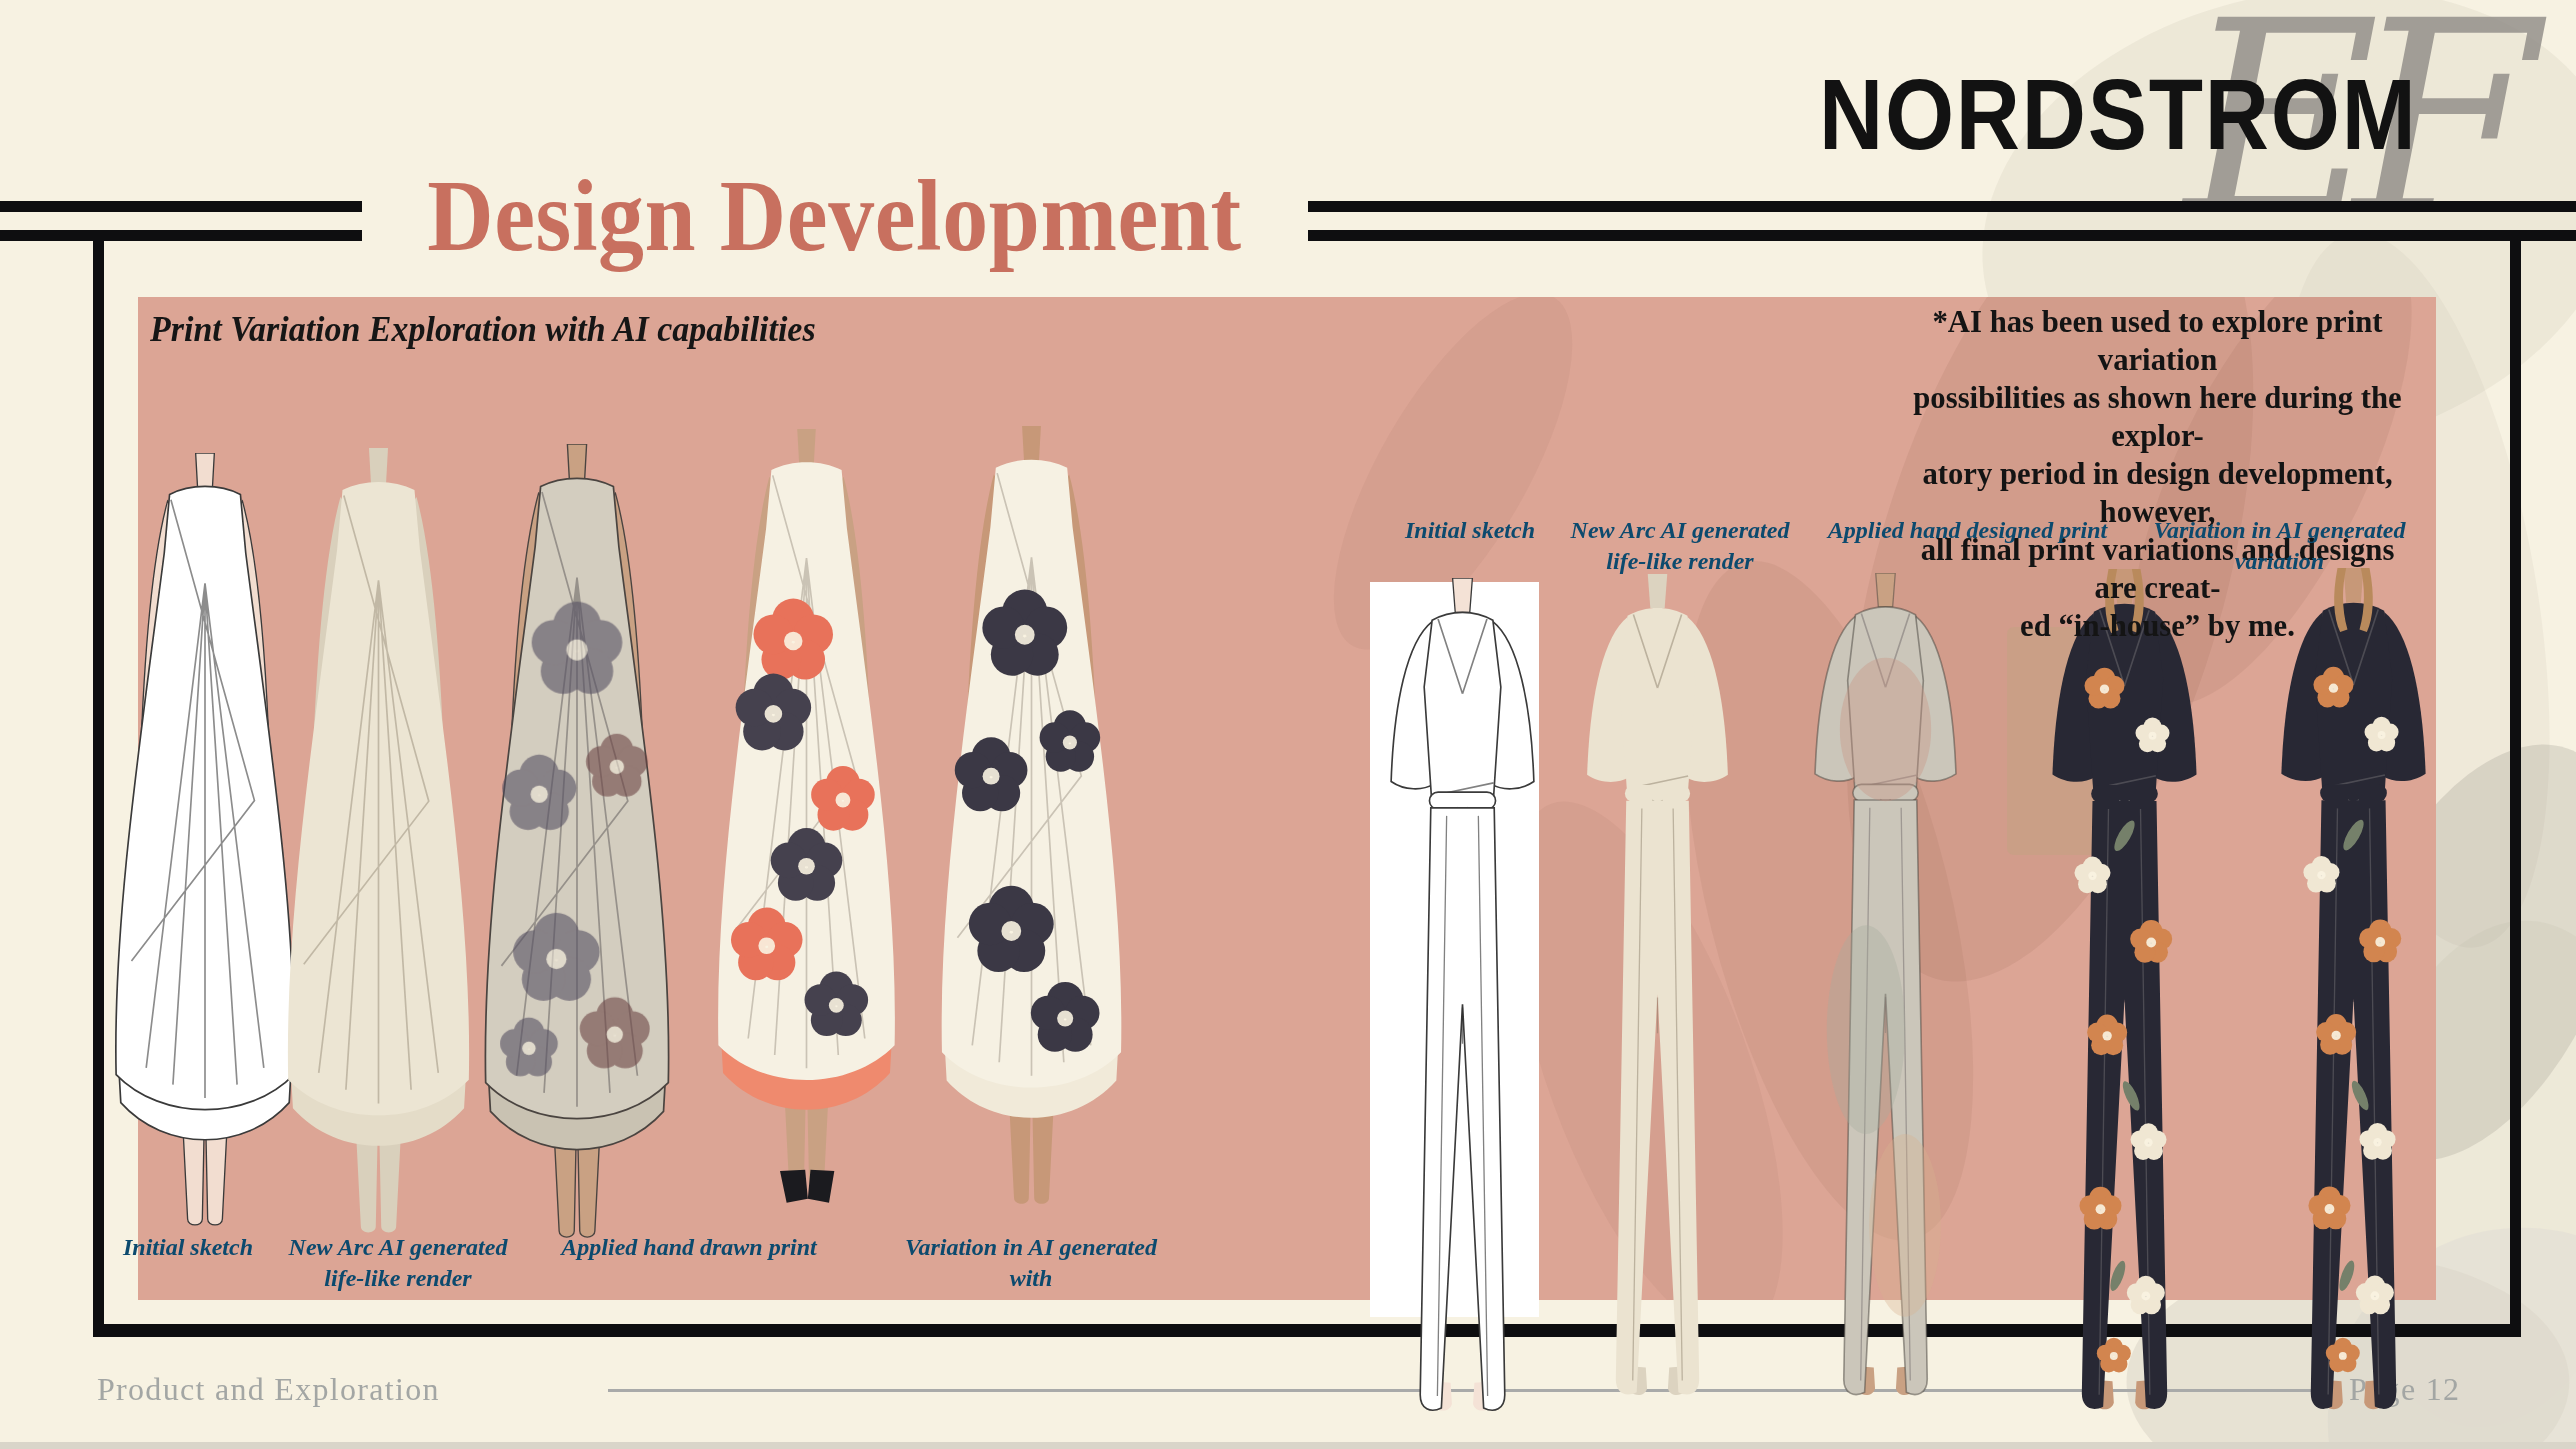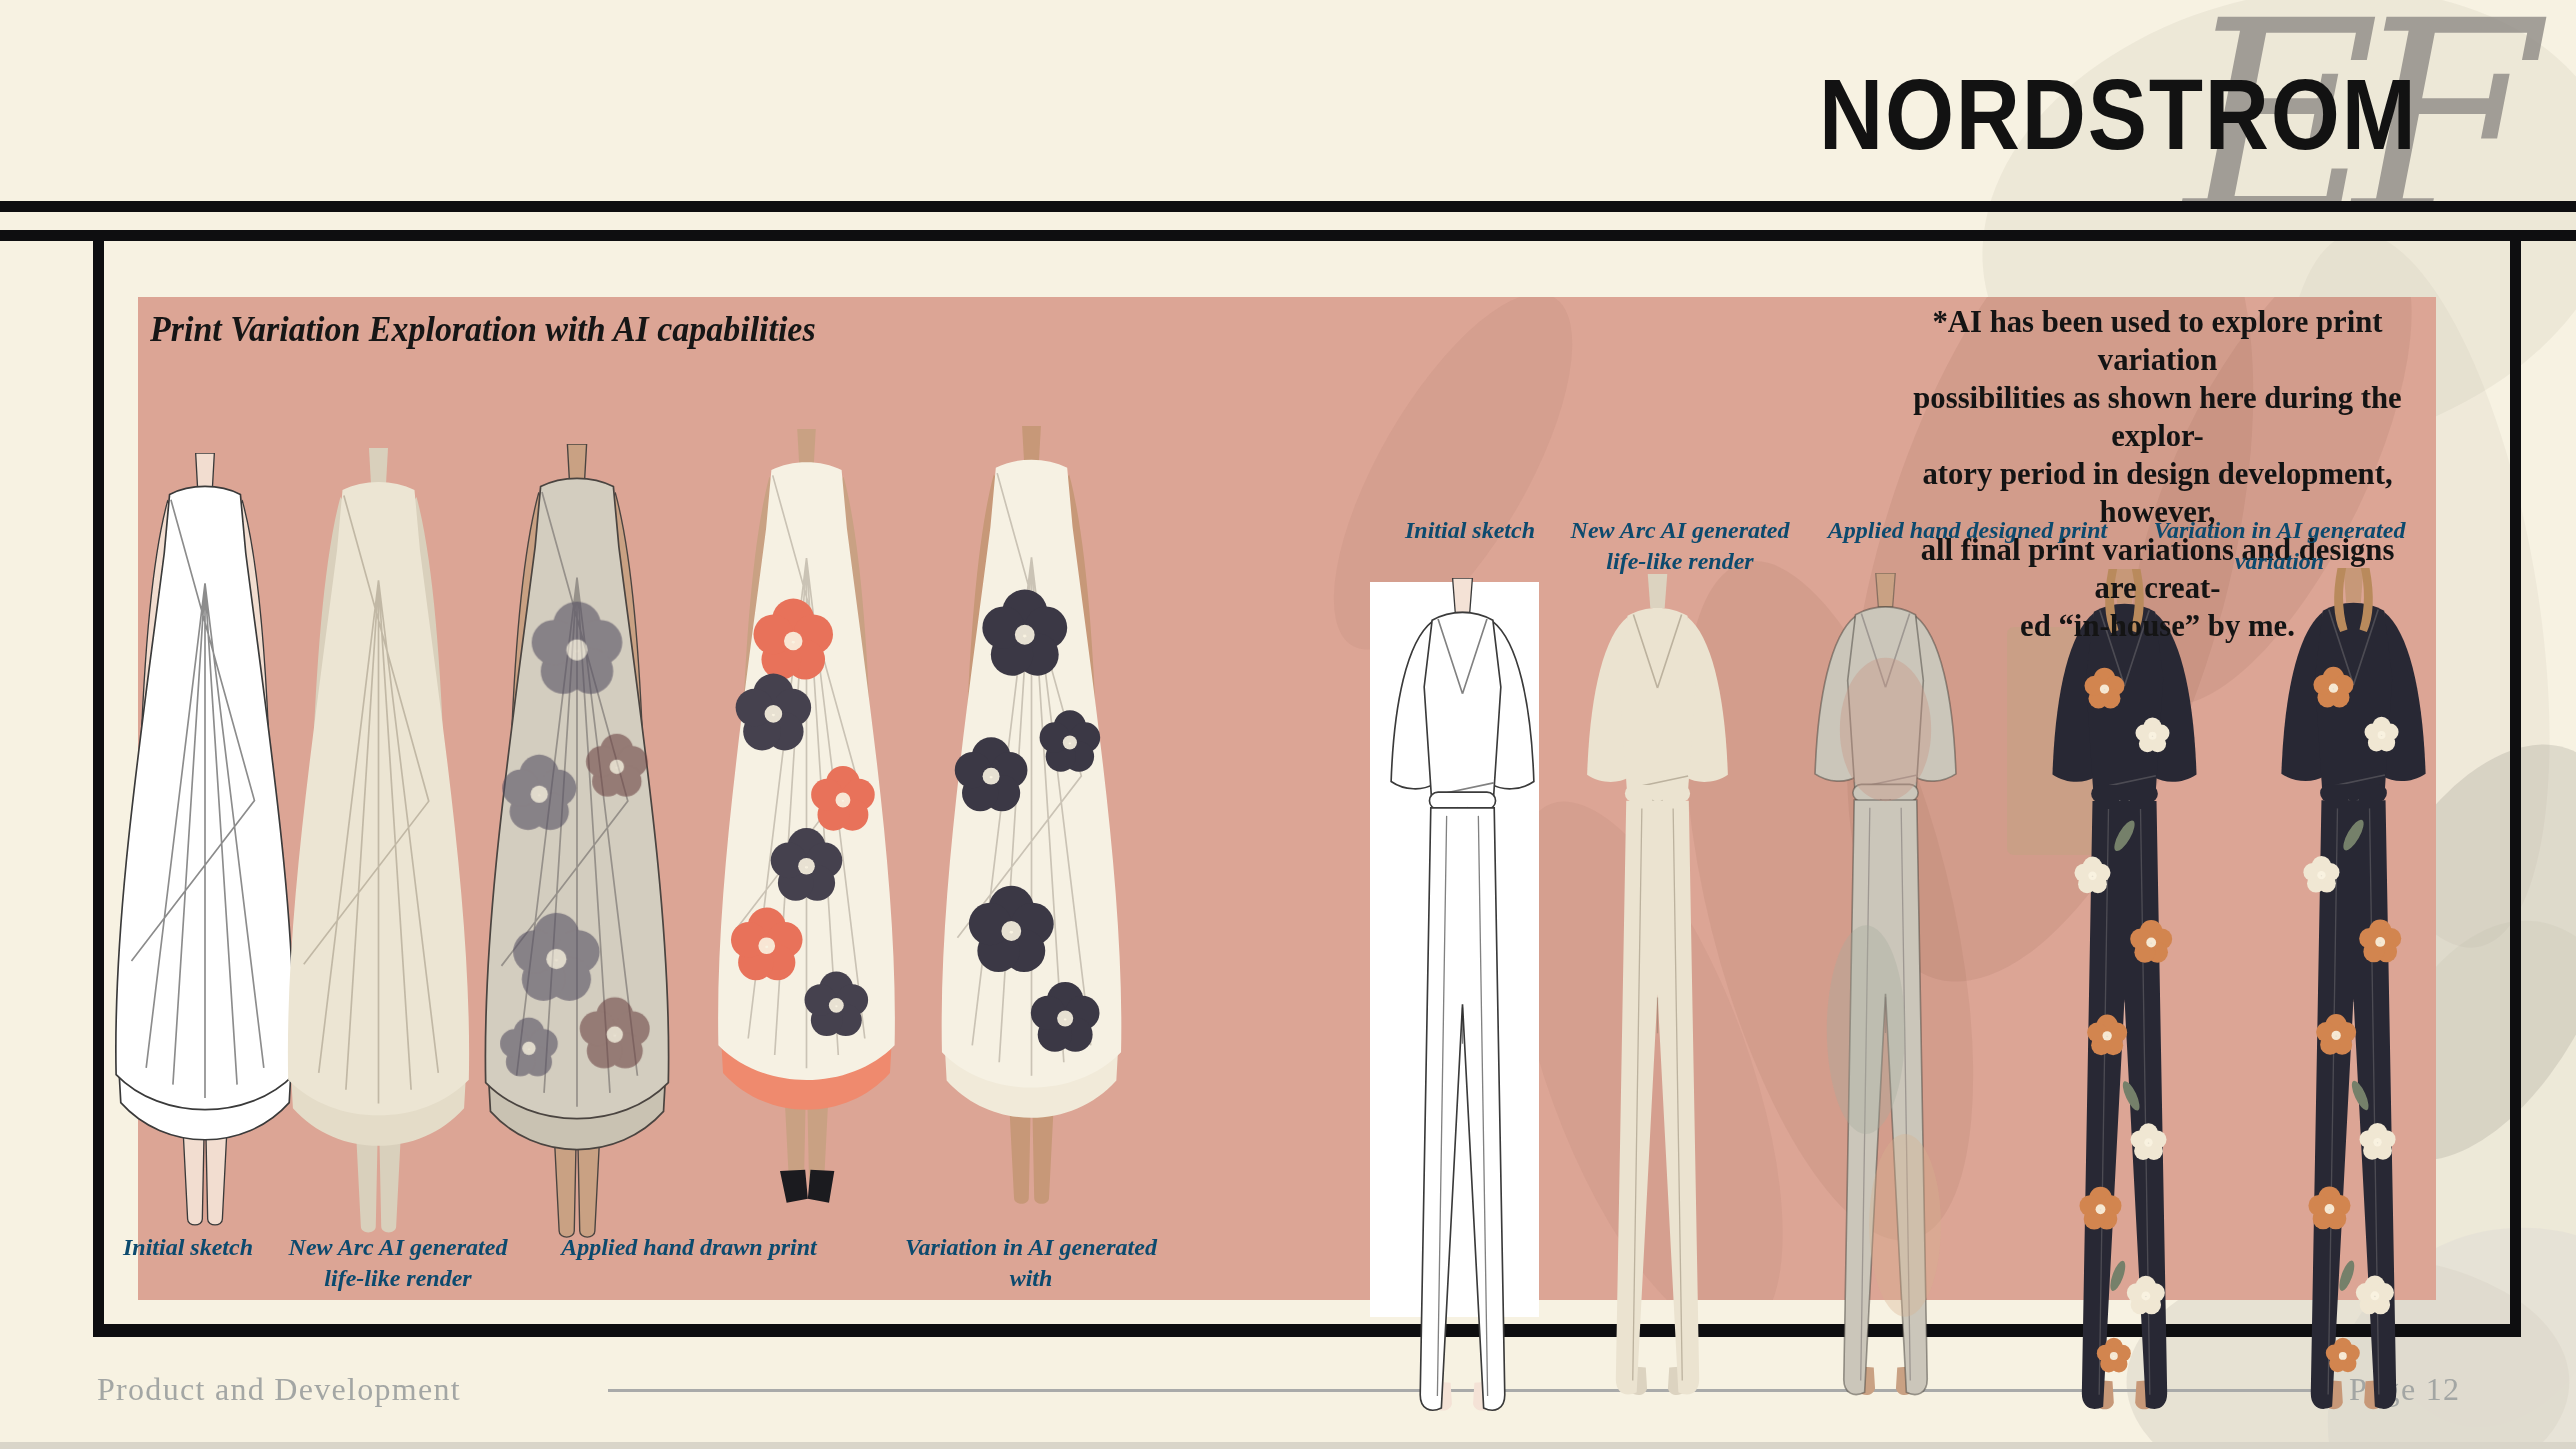--- a/index.html
+++ b/index.html
@@ -221,20 +221,23 @@
       <ellipse cx="2250" cy="1150" rx="150" ry="420" fill="#8b5948" opacity=".08" transform="rotate(-20 2250 1150)"></ellipse>
     </svg>
   </div>
 
   <div id="rule-top-a" class="hline"></div>
   <div id="rule-top-b" class="hline"></div>
   <div id="frame-left" class="vline"></div>
   <div id="frame-right" class="vline"></div>
   <div id="frame-bottom" class="hline"></div>
 
+  <div id="title-wrap">
+    <span id="title-text">Design Development</span>
+  </div>
 
   <div id="monogram">EF</div>
   <div id="brand">NORDSTROM</div>
 
   <div id="panel-heading">Print Variation Exploration with AI capabilities</div>
   <div id="disclaimer">
     <div>*AI has been used to explore print variation</div>
     <div>possibilities as shown here during the explor-</div>
     <div>atory period in design development, however,</div>
     <div>all final print variations and designs are creat-</div>
@@ -322,19 +325,19 @@
   </div>
   <div id="cap-j3" class="caption">
     <div>Applied hand designed print</div>
     <div></div>
   </div>
   <div id="cap-j4" class="caption">
     <div>Variation in AI generated</div>
     <div>variation</div>
   </div>
 
-  <div id="footer-left" class="footer-text">Product and Development</div>
+  <div id="footer-left" class="footer-text">Product and Exploration</div>
   <div id="footer-rule"></div>
   <div id="footer-right" class="footer-text">Page 12</div>
 
   <div id="page-edge"></div>
 </div>
 
 
 </body></html>

